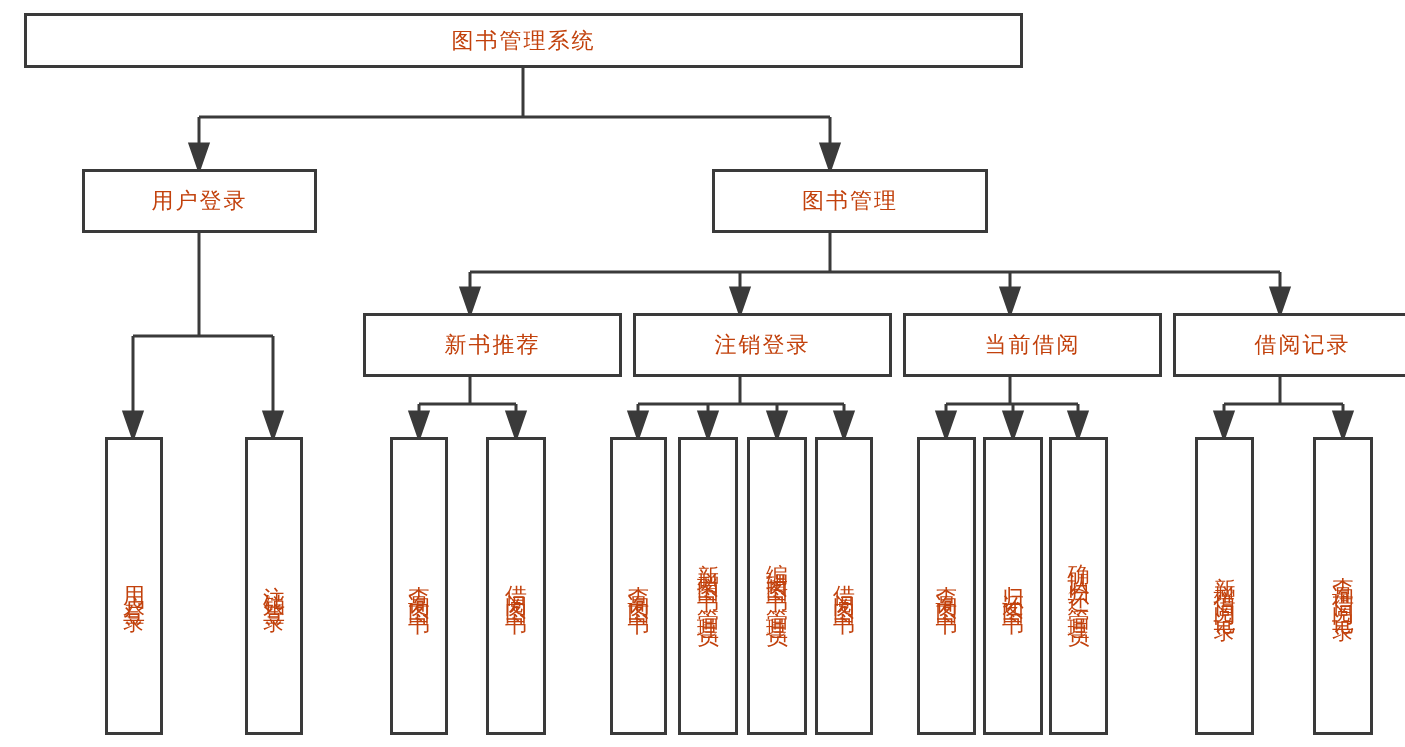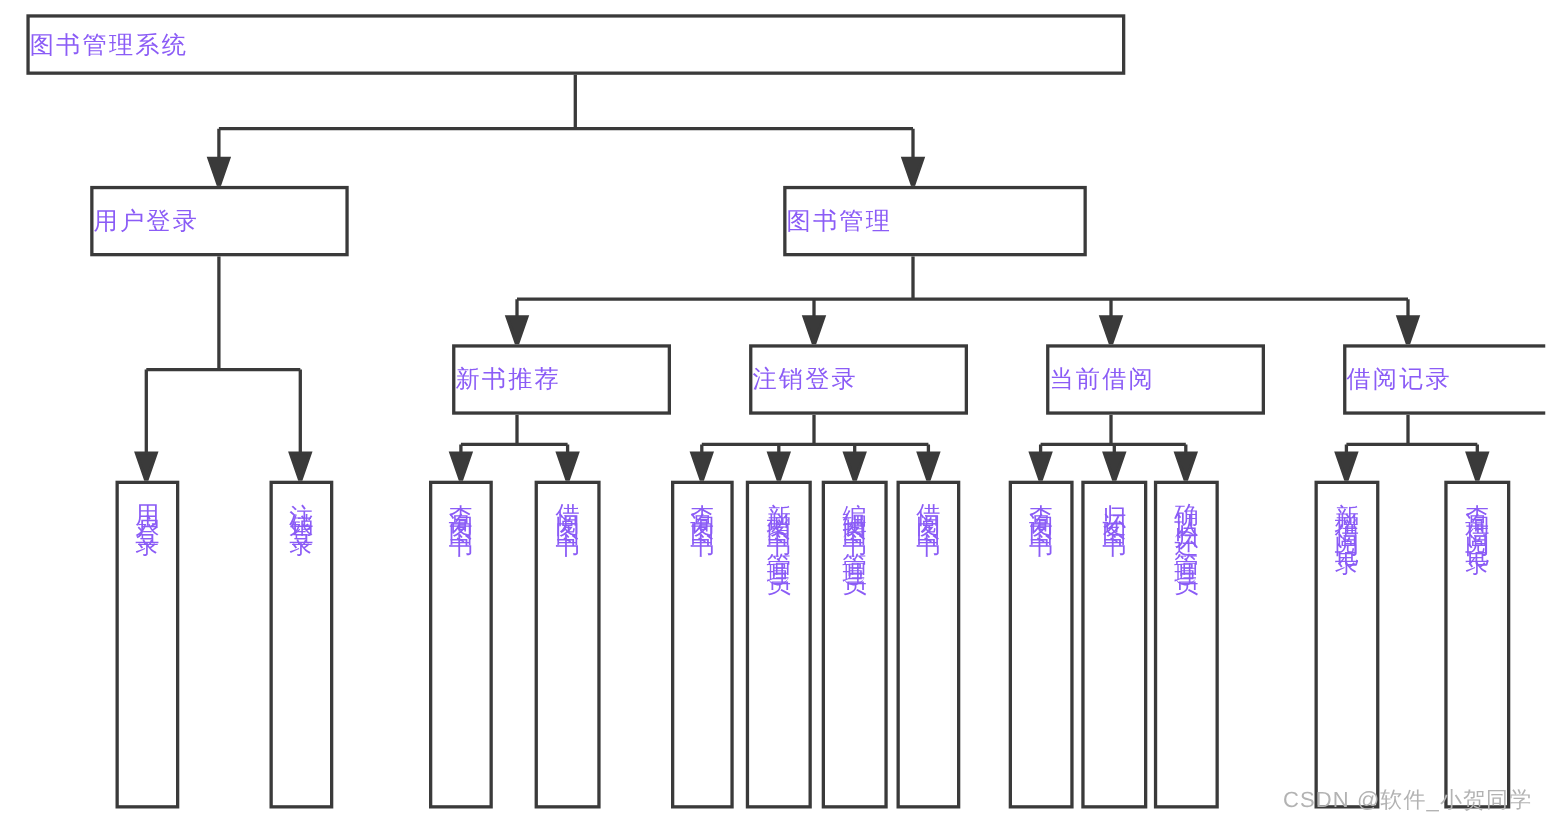--- a/index.html
+++ b/index.html
@@ -23,40 +23,41 @@
     height: 747px;
     pointer-events: none;
   }
   .node {
     position: absolute;
     box-sizing: border-box;
     border: 3px solid #3a3a3a;
     background: #ffffff;
     display: flex;
     align-items: center;
-    color: #8b5cf6;
+    justify-content: center;
+    color: #c2410c;
     font-family: Liberation Serif, serif;
   }
   .h-node {
     font-size: 22px;
     letter-spacing: 2px;
     white-space: nowrap;
   }
   .leaf {
     writing-mode: vertical-rl;
     text-orientation: mixed;
     font-size: 22px;
     letter-spacing: 9px;
     line-height: 1;
     white-space: nowrap;
   }
   .root-box   { left: 24px;  top: 13px;  width: 999px; height: 55px; }
   .l2-a { left: 82px;  top: 169px; width: 235px; height: 64px; }
   .l2-b { left: 712px; top: 169px; width: 276px; height: 64px; }
-  .l3   { top: 313px; width: 199px; height: 64px; margin-left: 48px; }
+  .l3   { top: 313px; width: 259px; height: 64px; }
   .l3-a { left: 363px; }
   .l3-b { left: 633px; }
   .l3-c { left: 903px; }
   .l3-d { left: 1173px; }
   .leaf { top: 437px; height: 298px; }
   .lf-u1 { left: 105px;  width: 58px; }
   .lf-u2 { left: 245px;  width: 58px; }
   .lf-n1 { left: 390px;  width: 58px; }
   .lf-n2 { left: 486px;  width: 60px; }
   .lf-b1 { left: 610px;  width: 57px; }
@@ -190,15 +191,14 @@
     <span>确认归还（管理员）</span>
   </div>
 
   <div class="node leaf lf-r1">
     <span>新增借阅记录</span>
   </div>
   <div class="node leaf lf-r2">
     <span>查询借阅记录</span>
   </div>
 
-  <div class="watermark">CSDN @软件_小贺同学</div>
 
 </div>
 
 </body></html>

